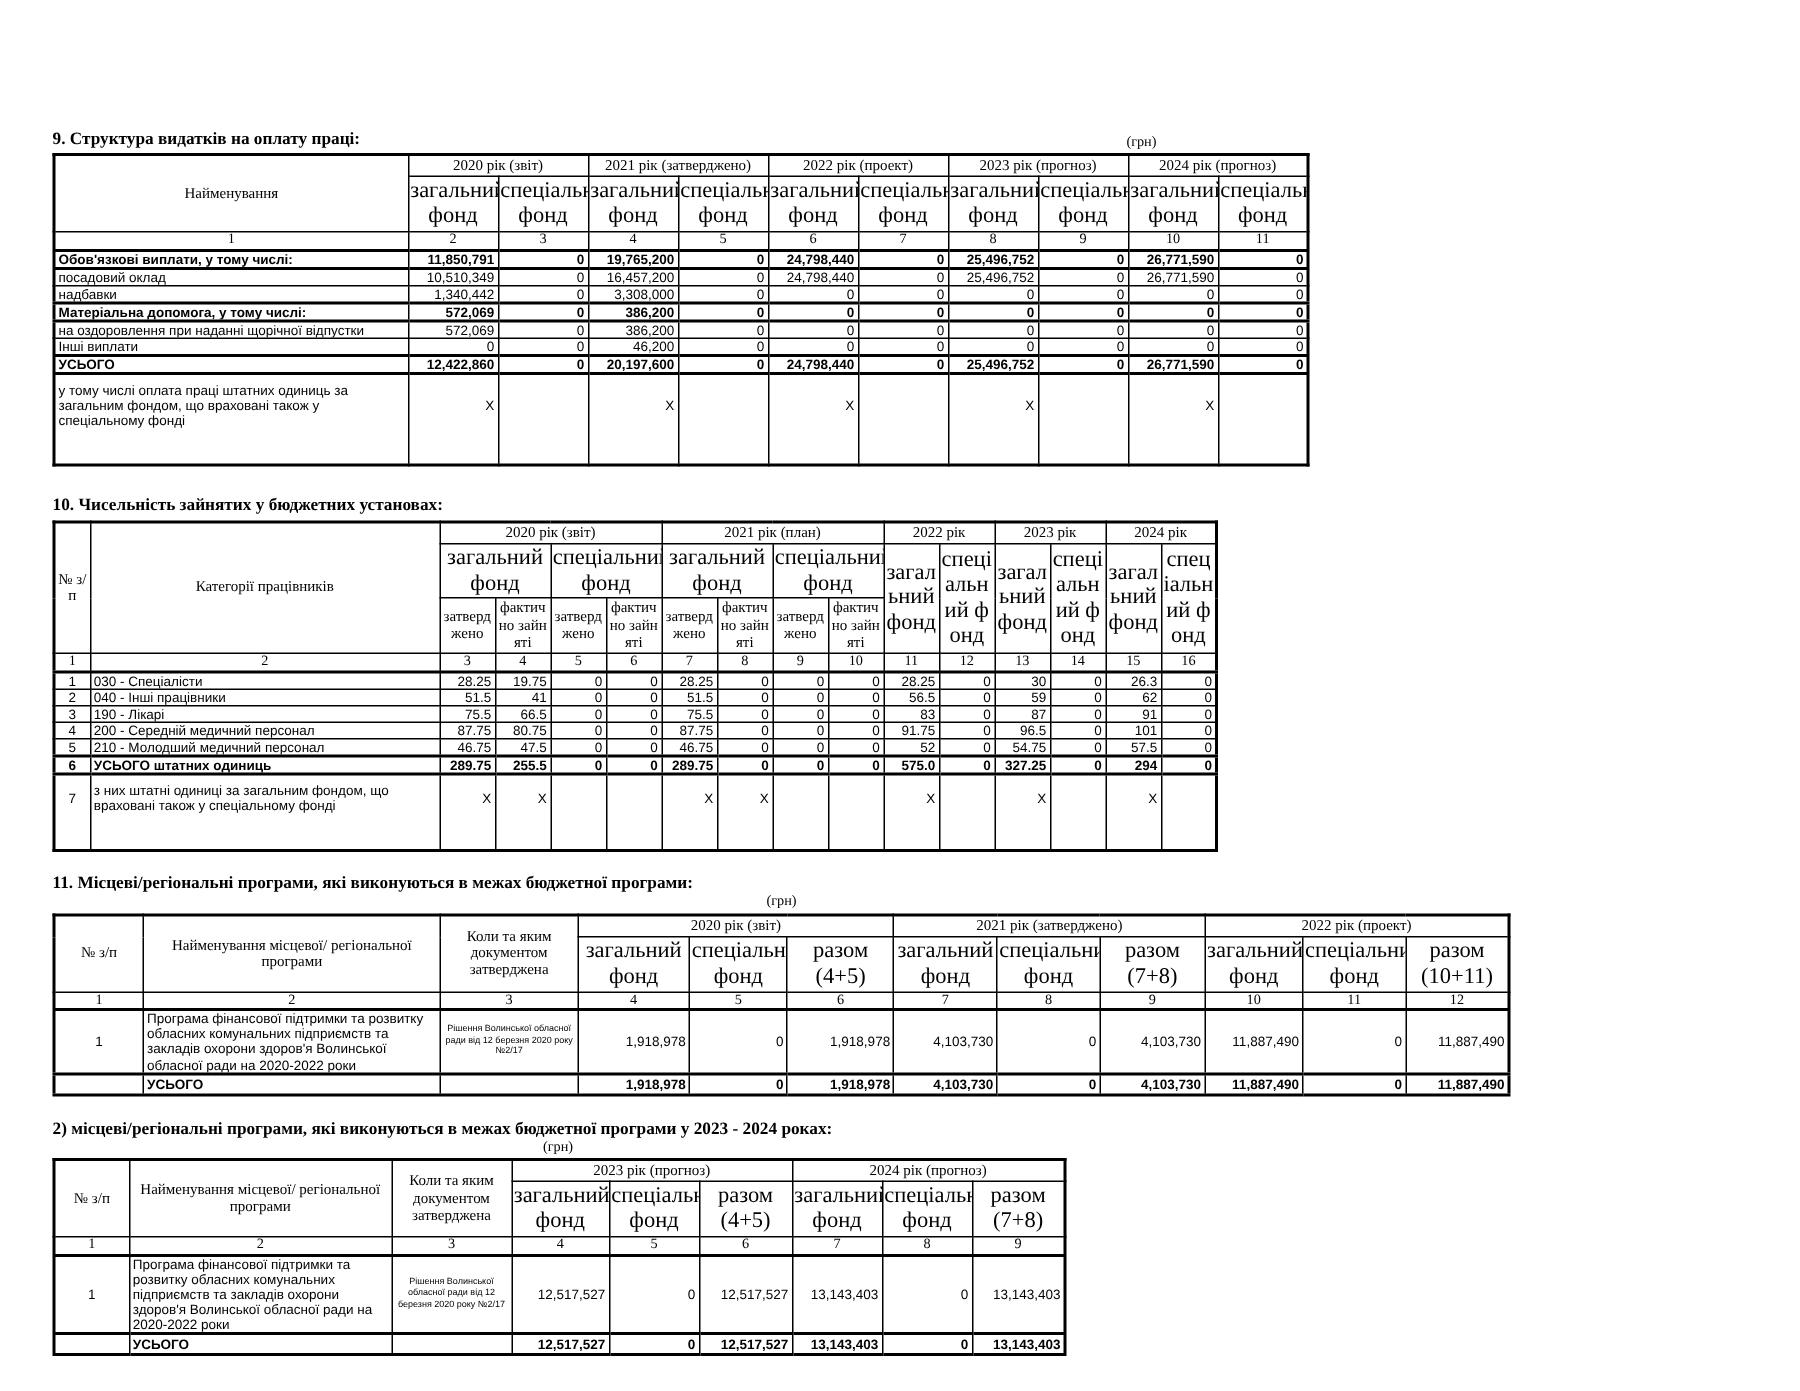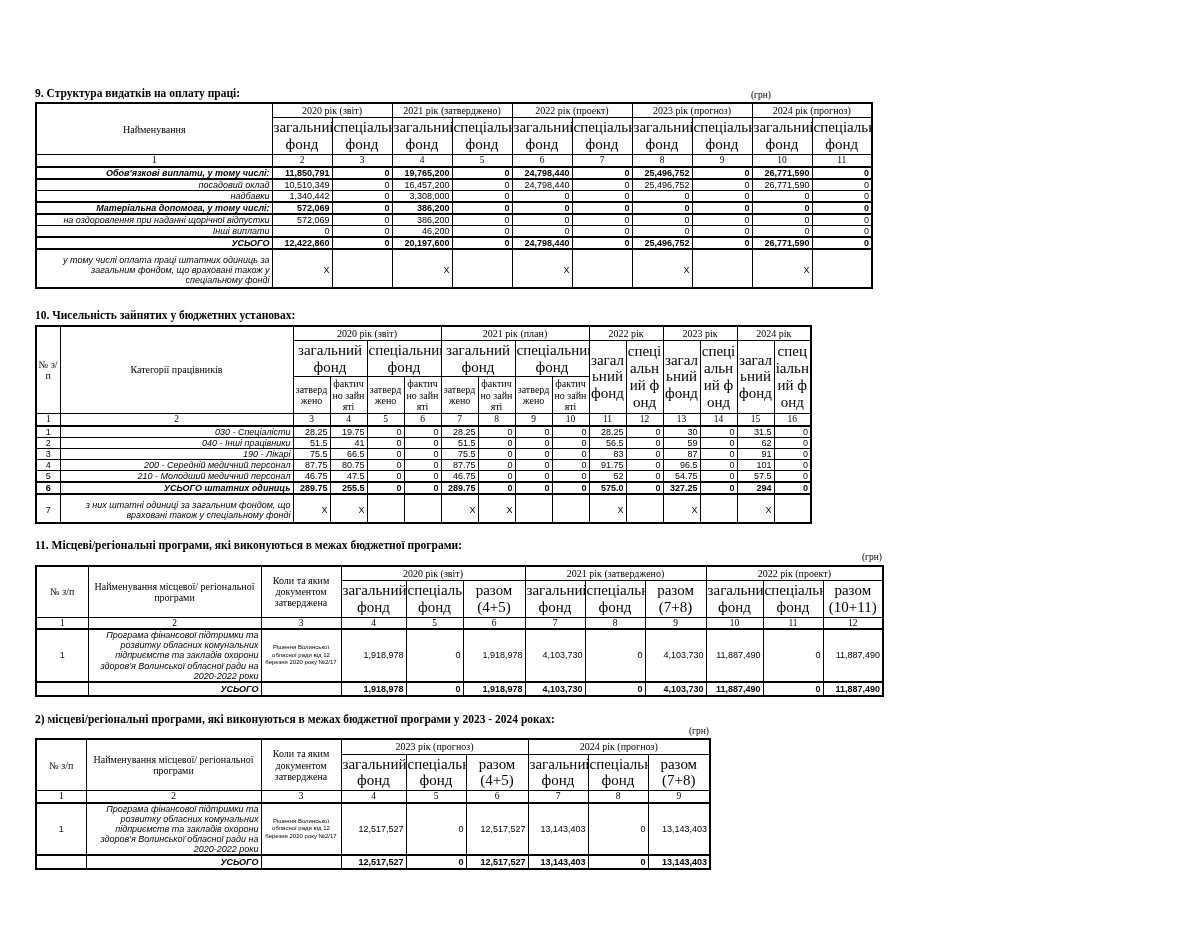--- a/index.html
+++ b/index.html
@@ -1,39 +1,39 @@
 <!DOCTYPE html>
 <html><head>
 <meta charset="utf-8">
 <style>
   html,body{margin:0;padding:0;background:#fff;}
   body{width:1200px;height:927px;font-family:"Liberation Serif",serif;color:#000;overflow:hidden;}
   .page{box-sizing:border-box;width:1200px;height:927px;padding:87px 0 0 35px;position:relative;}
   .sec-title{font-weight:bold;font-size:11.5px;line-height:1.15;}
-  .grn{font-size:9.5px;text-align:right;line-height:1.1;}
+  .grn{font-size:9.5px;text-align:center;line-height:1.1;}
   .hdrline{display:flex;justify-content:space-between;align-items:flex-end;}
   table.t{border-collapse:collapse;table-layout:fixed;border:2px solid #000;margin-top:2px;}
   .t th,.t td{border:1px solid #000;overflow:hidden;}
   .t th{font-family:"Liberation Serif",serif;font-weight:normal;font-size:10px;text-align:center;vertical-align:middle;padding:1px;line-height:1.12;}
   .t td{font-family:"Liberation Sans",sans-serif;font-size:9px;line-height:1.12;padding:0 2px;height:10px;vertical-align:middle;}
   .t tr.numrow th{font-size:9.5px;height:10px;padding:0 1px;}
   .t thead{border-bottom:2px solid #000;}
-  td.label{text-align:right;font-style:italic;}
+  td.label{text-align:left;}
   td.cnum{text-align:center;}
   td.num{text-align:right;}
   td.small{font-size:6px;line-height:1.25;text-align:center;padding:1px;font-family:"Liberation Sans",sans-serif;}
   tr.bold td{font-weight:bold;border-top:2px solid #000;border-bottom:2px solid #000;}
-  tr.tall td{padding-top:5px;padding-bottom:2px;}
+  tr.tall td{padding-top:5px;padding-bottom:24px;}
   th.wb{word-break:break-all;}
   th.fund{font-size:15px;}
   .s10{margin-top:20px;}
   .s11{margin-top:15px;}
   .s11b{margin-top:16px;}
   .w9{width:736px;}
-  .w11a{width:847px;}
+  .w11a{width:972px;}
   .w11b{width:674px;}
 </style>
 </head>
 <body>
 
 <div class="page">
 
   <div class="w9">
     <div class="hdrline">
       <div class="sec-title">9. Структура видатків на оплату праці:</div>
@@ -278,21 +278,21 @@
             <td class="num">0</td>
             <td class="num">0</td>
             <td class="num">28.25</td>
             <td class="num">0</td>
             <td class="num">0</td>
             <td class="num">0</td>
             <td class="num">28.25</td>
             <td class="num">0</td>
             <td class="num">30</td>
             <td class="num">0</td>
-            <td class="num">31.5</td>
+            <td class="num">26.3</td>
             <td class="num">0</td>
           </tr>
           <tr>
             <td class="cnum">2</td>
             <td class="label">040 - Інші працівники</td>
             <td class="num">51.5</td>
             <td class="num">41</td>
             <td class="num">0</td>
             <td class="num">0</td>
             <td class="num">51.5</td>

